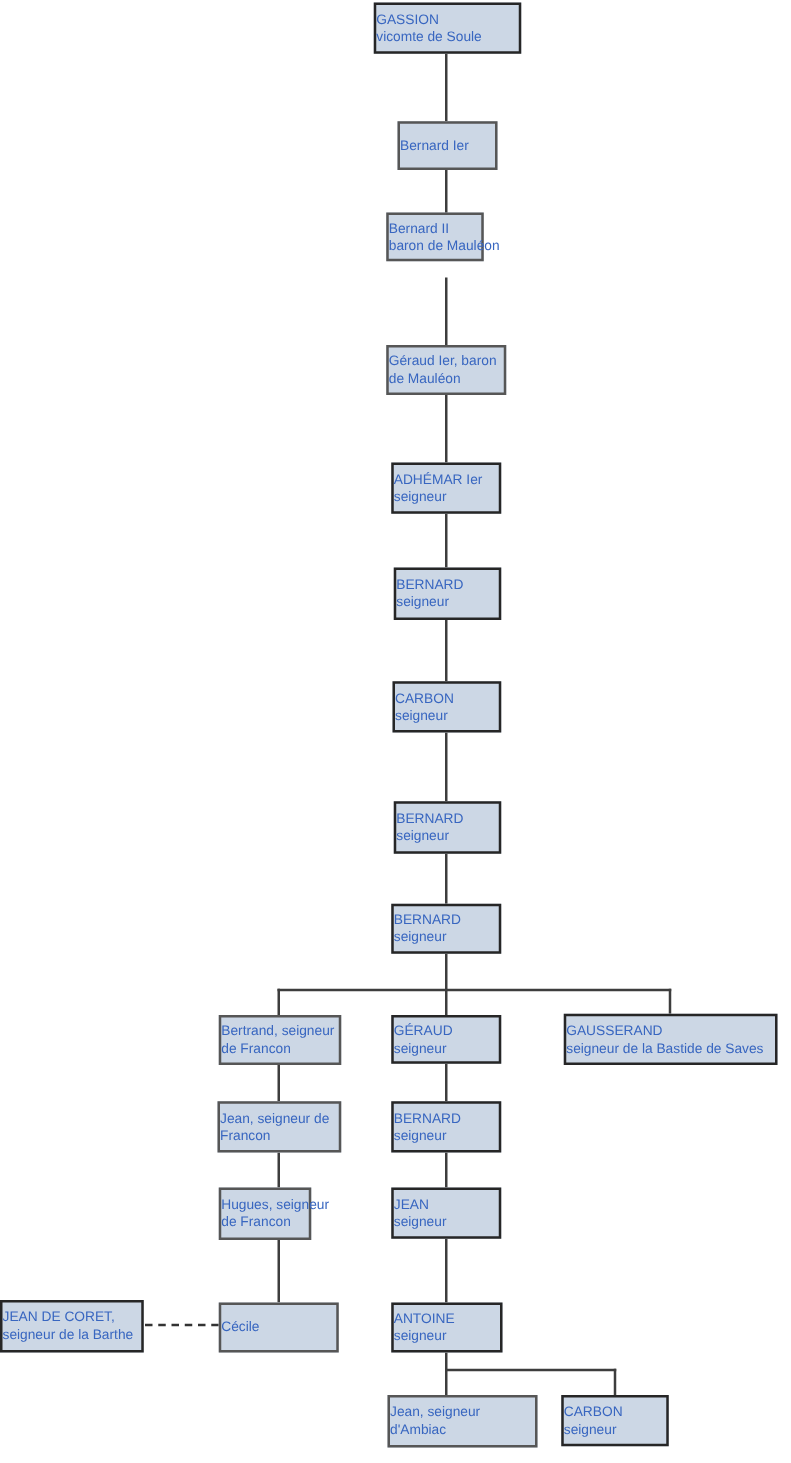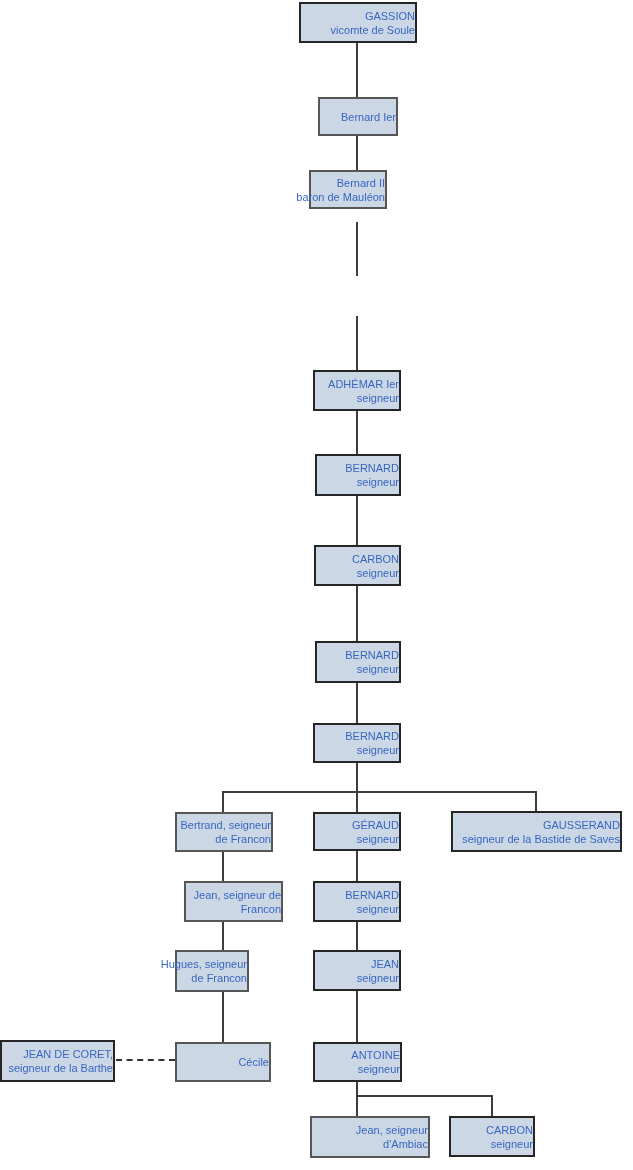--- a/index.html
+++ b/index.html
@@ -13,21 +13,21 @@
     position:absolute;
     box-sizing:border-box;
     background:#ccd7e5;
     border:2px solid #565656;
     color:#3866c0;
     font-size:11px;
     line-height:14px;
     text-align:center;
     display:flex;
     flex-direction:column;
-    align-items:flex-end;
+    align-items:flex-start;
     justify-content:center;
   }
   .node span { display:block; white-space:nowrap; }
   .node.emph { border-color:#262626; }
   .node.emph::after {
     content:"";
     position:absolute;
     left:10px; top:10px; right:-14px; bottom:-14px;
     background:#2f72cd;
     z-index:-1;
@@ -72,20 +72,24 @@
   <div class="node" style="left:318px;top:97px;width:80px;height:39px">
     <span>Bernard Ier</span>
     <span></span>
   </div>
 
   <div class="node" style="left:309px;top:170px;width:78px;height:39px">
     <span>Bernard II</span>
     <span>baron de Mauléon</span>
   </div>
 
+  <div class="node" style="left:309px;top:276px;width:96px;height:40px">
+    <span>Géraud Ier, baron</span>
+    <span>de Mauléon</span>
+  </div>
 
   <div class="node emph" style="left:313px;top:370px;width:88px;height:41px">
     <span>ADHÉMAR Ier</span>
     <span>seigneur</span>
   </div>
 
   <div class="node emph" style="left:315px;top:454px;width:86px;height:42px">
     <span>BERNARD</span>
     <span>seigneur</span>
   </div>
@@ -113,21 +117,21 @@
   <div class="node emph" style="left:313px;top:812px;width:88px;height:39px">
     <span>GÉRAUD</span>
     <span>seigneur</span>
   </div>
 
   <div class="node emph" style="left:451px;top:811px;width:171px;height:41px">
     <span>GAUSSERAND</span>
     <span>seigneur de la Bastide de Saves</span>
   </div>
 
-  <div class="node" style="left:184px;top:881px;width:99px;height:41px">
+  <div class="node" style="left:174px;top:881px;width:99px;height:41px">
     <span>Jean, seigneur de</span>
     <span>Francon</span>
   </div>
 
   <div class="node emph" style="left:313px;top:881px;width:88px;height:41px">
     <span>BERNARD</span>
     <span>seigneur</span>
   </div>
 
   <div class="node" style="left:175px;top:950px;width:74px;height:42px">

